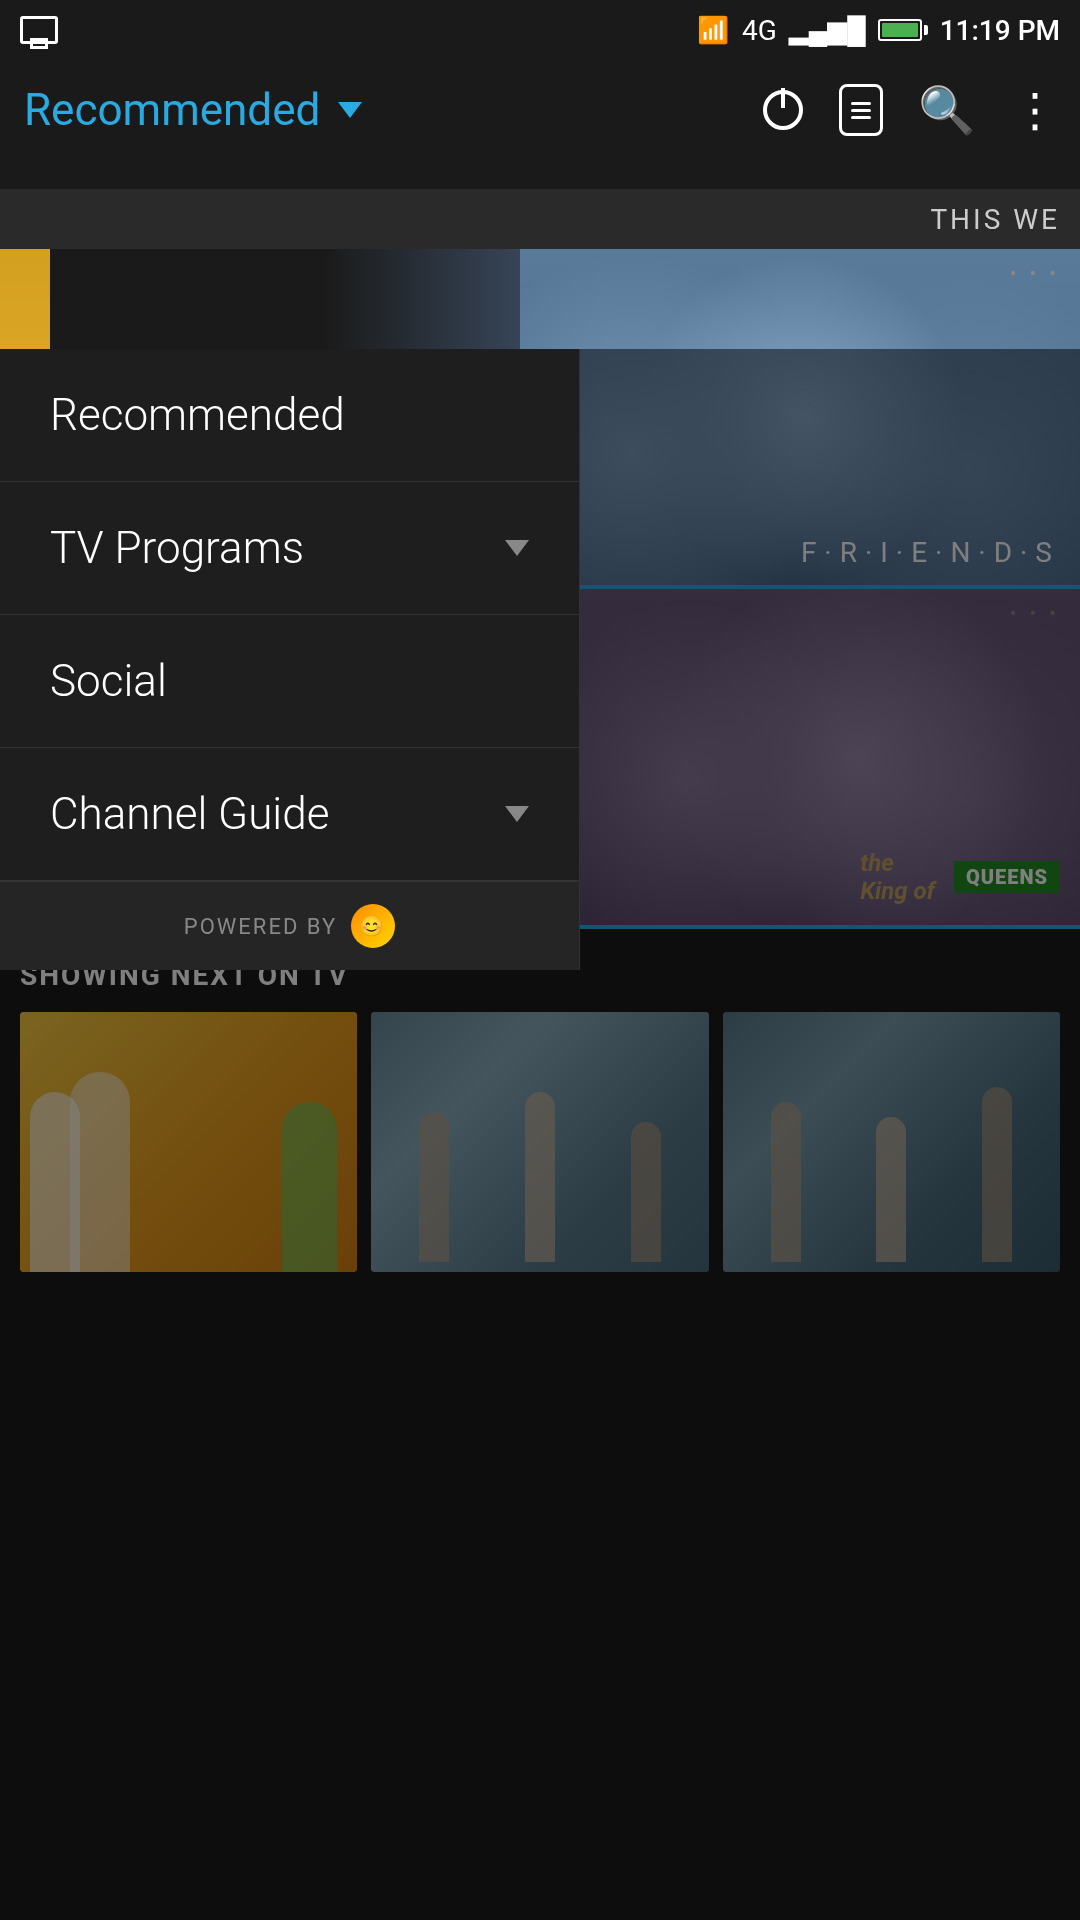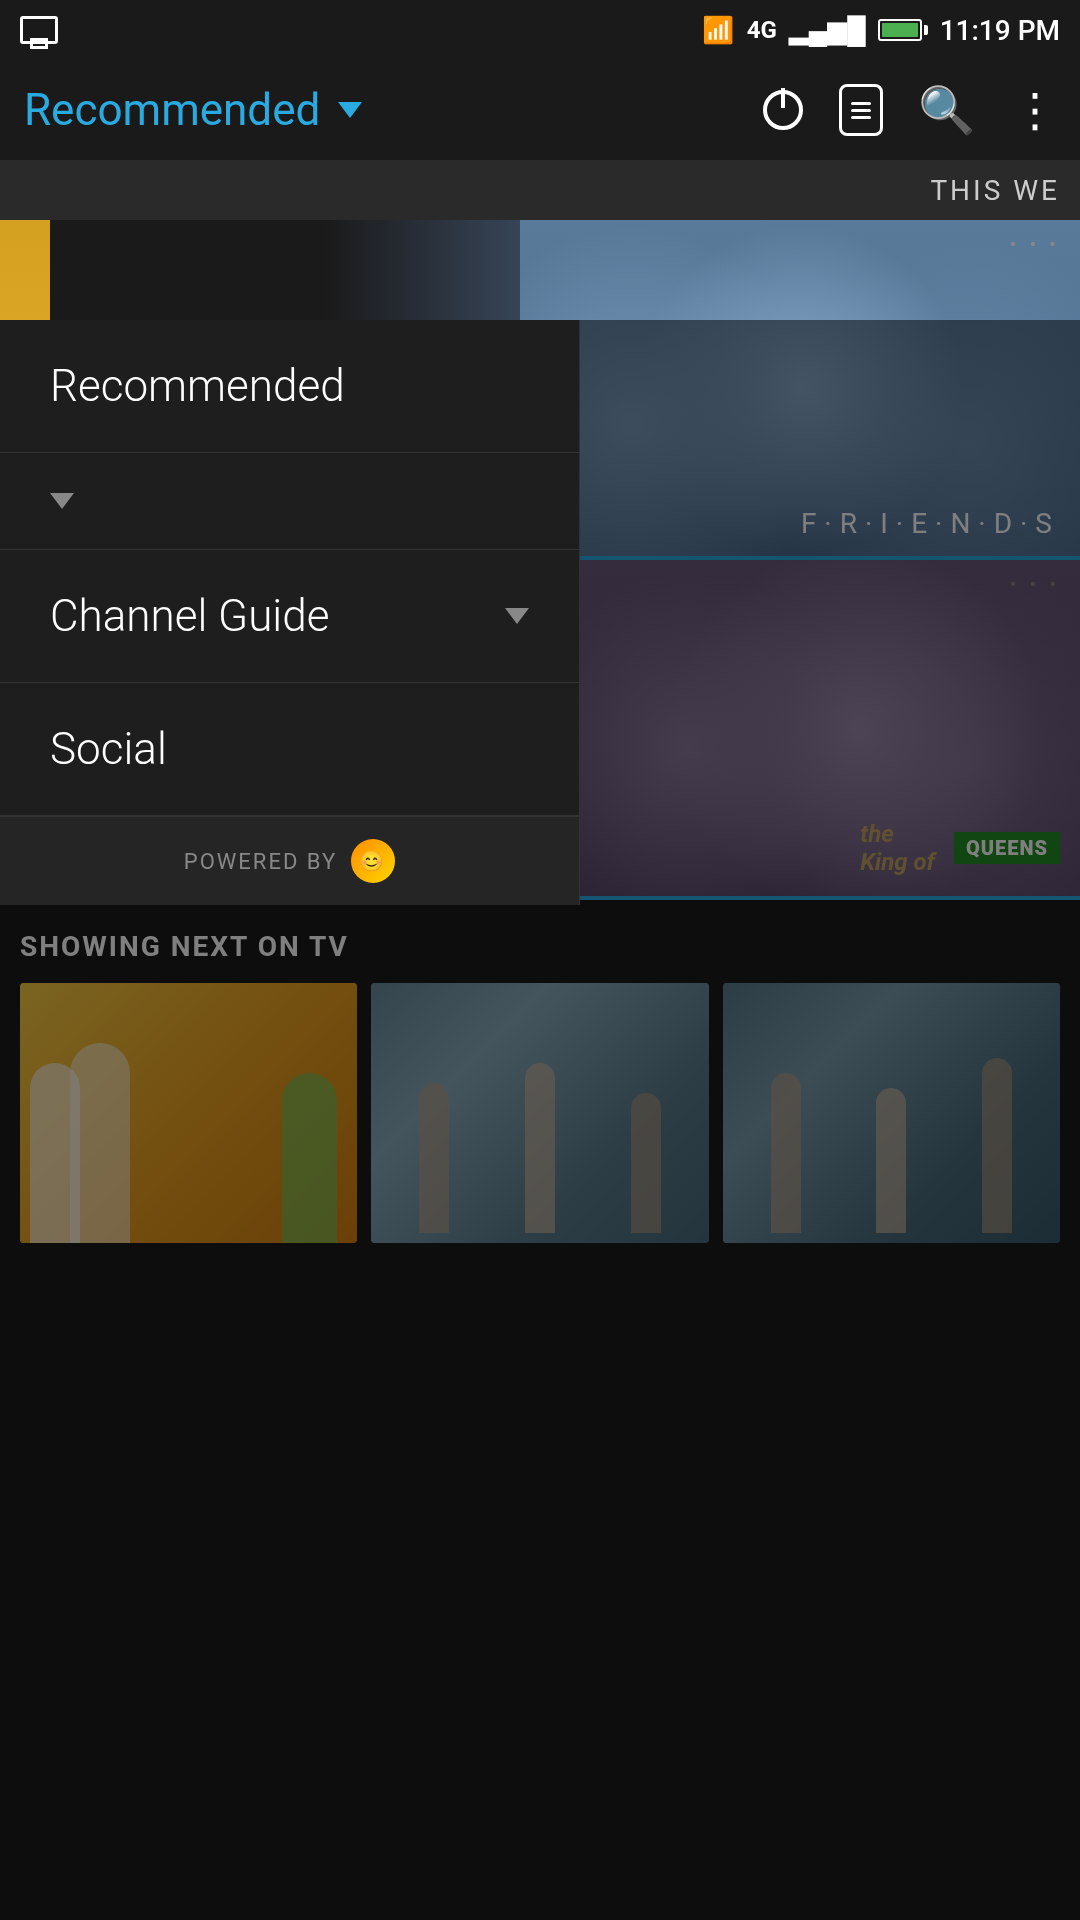--- a/index.html
+++ b/index.html
@@ -86,20 +86,21 @@
       width: 100%;
       height: 60px;
       background: #2a2a2a;
       display: flex;
       align-items: center;
       justify-content: flex-end;
       padding-right: 20px;
       color: #ccc;
       font-size: 28px;
       letter-spacing: 3px;
+      margin-top: 29px;
     }
     .bg-card {
       width: 100%;
       height: 340px;
       background: #2a2a2a;
       position: relative;
       overflow: hidden;
     }
     .friends-card {
       background: linear-gradient(to right, #1a1a1a 30%, #4a6080 60%, #6a8aaa 100%);
@@ -363,21 +364,21 @@
   </style>
 </head>
 <body>
 
 <div class="status-bar">
   <div class="status-left">
     <div class="screen-icon"></div>
   </div>
   <div class="status-right">
     <span>📶</span>
-    <span style="font-size:24px;font-weight:bold;">4G</span>
+    <span style="font-size:28px;font-weight:normal;">4G</span>
     <span style="font-size:26px;">▂▄▆█</span>
     <div class="battery-icon">
       <div class="battery-body">
         <div class="battery-fill"></div>
       </div>
       <div class="battery-tip"></div>
     </div>
     <span style="font-size:28px;font-weight:500;">11:19 PM</span>
   </div>
 </div>
@@ -464,31 +465,32 @@
   <div class="overlay"></div>
 
   <div class="dropdown-menu">
 
     <div class="dropdown-item">
       <span>Recommended</span>
     </div>
 
 
     <div class="dropdown-item">
+      <span>TV Programs</span>
       <div class="dropdown-item-arrow"></div>
     </div>
 
+
+    <div class="dropdown-item">
+      <span>Social</span>
+    </div>
 
     <div class="dropdown-item">
       <span>Channel Guide</span>
       <div class="dropdown-item-arrow"></div>
-    </div>
-
-    <div class="dropdown-item">
-      <span>Social</span>
     </div>
 
     <div style="width:100%;background:#252525;padding:22px 0;text-align:center;color:#888;font-size:22px;letter-spacing:2px;display:flex;align-items:center;justify-content:center;gap:14px;border-top:1px solid #333;">
       <span>POWERED BY</span>
       <div style="width:44px;height:44px;border-radius:50%;background:linear-gradient(135deg,#ff8c00,#ffd700);display:inline-flex;align-items:center;justify-content:center;font-size:22px;">
         <span style="font-size:20px;">😊</span>
       </div>
     </div>
   </div>
 

